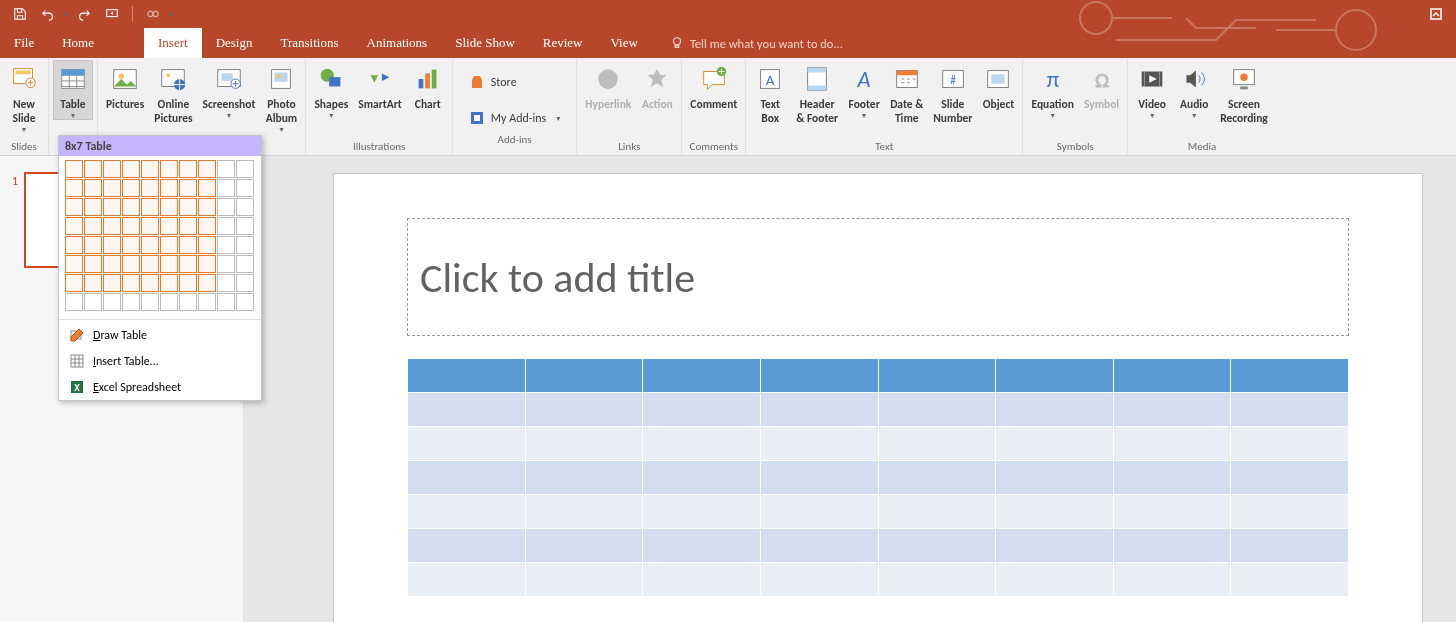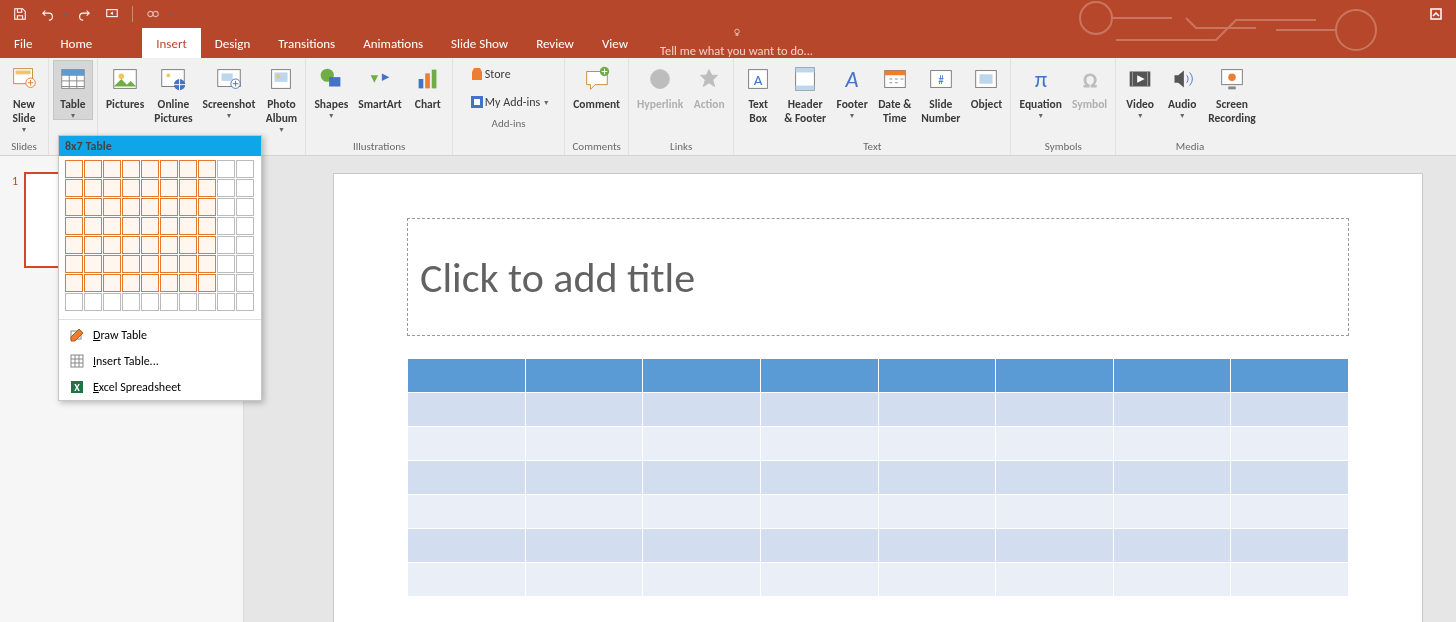--- a/index.html
+++ b/index.html
@@ -11,61 +11,61 @@
 .qat-btn { width: 24px; height: 24px; display: flex; align-items: center; justify-content: center; color: #fff; }
 .qat-btn svg { width: 14px; height: 14px; stroke: #fff; fill: none; stroke-width: 1.2; }
 .qat-sep { width: 1px; height: 16px; background: rgba(255,255,255,.35); margin: 0 4px; }
 .title-center { position: absolute; left: 0; right: 0; text-align: center; pointer-events: none; }
 .title-right { margin-left: auto; padding-right: 8px; display: flex; align-items: center; }
 .title-right .win-btn { width: 24px; height: 24px; display: flex; align-items: center; justify-content: center; }
 .title-right .win-btn svg { width: 12px; height: 12px; stroke: #fff; fill: none; stroke-width: 1.5; }
 
 
 .tabs-row { height: 30px; background: #b7472a; display: flex; align-items: stretch; color: #fff; font-size: 13px; }
-.tab { padding: 0 14px; display: flex; align-items: center; cursor: pointer; }
+.tab { padding: 0 14px; display: flex; align-items: center; cursor: pointer; font-family: Liberation Serif, serif; }
 .tab.file { font-weight: 400; }
 .tab.active { background: #fff; color: #b7472a; margin-left: 36px; }
-.tell-me { display: flex; align-items: center; gap: 6px; padding-left: 18px; font-size: 12.5px; color: #f3d0c6; flex-direction: column; }
+.tell-me { display: flex; align-items: center; gap: 6px; padding-left: 18px; font-size: 12.5px; color: #f3d0c6; }
 .tell-me svg { width: 14px; height: 14px; stroke: #f3d0c6; fill: none; stroke-width: 1.4; }
 
 
 .ribbon { height: 98px; background: #f1f1f1; border-bottom: 1px solid #d4d4d4; display: flex; position: relative; }
 .group { display: flex; flex-direction: column; border-right: 1px solid #e1e1e1; padding: 2px 4px 0; }
 .group-buttons { flex: 1; display: flex; align-items: flex-start; gap: 2px; }
 .group-label { text-align: center; font-size: 11px; color: #6a6a6a; line-height: 16px; height: 16px; }
 .rbtn { display: flex; flex-direction: column; align-items: center; justify-content: flex-start; padding: 2px 3px 0; min-width: 40px; cursor: pointer; font-size: 11.5px; color: #3b3b3b; text-align: center; line-height: 14px; background: transparent; border: 1px solid transparent; }
 .rbtn.sel { background: #d6d6d6; border-color: #c5c5c5; }
 .rbtn .icon { width: 32px; height: 32px; margin-bottom: 2px; display: flex; align-items: center; justify-content: center; }
 .rbtn .icon svg { width: 30px; height: 30px; }
 .rbtn.disabled { color: #b0b0b0; }
 .rbtn.disabled .icon svg * { stroke: #bdbdbd !important; fill: #bdbdbd !important; }
 .dd-arrow { font-size: 8px; line-height: 8px; color: #666; }
 .rbtn .label-line { white-space: nowrap; font-weight: bold; }
 .addins-col { display: flex; flex-direction: column; justify-content: center; gap: 12px; padding: 6px 12px; font-size: 12px; color: #3b3b3b; }
-.addins-item { display: flex; align-items: center; cursor: pointer; }
+.addins-item { display: flex; align-items: center; gap: 6px; cursor: pointer; margin-top: 8px; }
 .addins-item svg { width: 16px; height: 16px; }
 
 
 .workspace { position: absolute; top: 156px; bottom: 0; left: 0; right: 0; background: #e6e6e6; display: flex; }
 .thumb-pane { width: 244px; background: #f6f6f6; border-right: 1px solid #dcdcdc; position: relative; padding-top: 18px; }
 .thumb-num { position: absolute; left: 12px; top: 18px; font-size: 12px; color: #b7472a; }
 .thumb { position: absolute; left: 24px; top: 16px; width: 155px; height: 96px; background: #fff; border: 2px solid #d44726; }
 .slide-area { flex: 1; position: relative; }
 .slide { position: absolute; left: 90px; top: 18px; width: 1088px; height: 612px; background: #fff; box-shadow: 0 0 0 1px #c9c9c9; }
 .title-ph { position: absolute; left: 73px; top: 44px; width: 942px; height: 118px; border: 1px dashed #9a9a9a; display: flex; align-items: center; padding-left: 12px; }
 .title-ph span { font-size: 42px; color: #626262; font-family: "Calibri Light", Calibri, sans-serif; }
 .slide-table { position: absolute; left: 73px; top: 184px; width: 942px; border-collapse: collapse; }
 .slide-table td { border: 1px solid #fff; height: 34px; }
 .slide-table tr.hdr td { background: #5b9bd5; }
 .slide-table tr.odd td { background: #d2deef; }
 .slide-table tr.even td { background: #eaeff7; }
 
 
 .table-dd { position: absolute; left: 58px; top: 135px; width: 204px; background: #fff; border: 1px solid #c6c6c6; box-shadow: 2px 2px 6px rgba(0,0,0,.25); z-index: 50; font-size: 12px; }
-.dd-header { background: #0ea5e9; padding: 3px 6px; font-weight: 600; color: #444; }
+.dd-header { background: #c4b5fd; padding: 3px 6px; font-weight: 600; color: #444; }
 .grid-wrap { padding: 4px 6px 6px; }
 .mini-grid { display: grid; grid-template-columns: repeat(10, 18px); grid-auto-rows: 18px; gap: 1px; }
 .mini-cell { width: 18px; height: 18px; border: 1px solid #bbb; background: #fff; }
 .mini-cell.sel { border: 1px solid #e2792f; background: #fff7ef; }
 .dd-sep { height: 1px; background: #e0e0e0; margin: 2px 0; }
 .dd-item { display: flex; align-items: center; gap: 8px; padding: 5px 10px; cursor: pointer; }
 .dd-item svg { width: 16px; height: 16px; }
 .dd-item .ul { text-decoration: underline; }
 
 
@@ -291,55 +291,55 @@
           </svg>
         <span>My Add-ins</span>
         <span class="dd-arrow" style="margin-left:4px">▾</span>
       </div>
     </div>
     <div class="group-label">Add-ins</div>
   </div>
 
   <div class="group">
     <div class="group-buttons">
+      <div class="rbtn disabled">
+        <div class="icon">
+            <svg viewBox="0 0 32 32">
+              <circle cx="16" cy="16" r="10" fill="none" stroke="#888"></circle>
+              <path d="M6 16h20M16 6c4 4 4 16 0 20M16 6c-4 4-4 16 0 20" stroke="#888" fill="none"></path>
+            </svg>
+          </div>
+        <span class="label-line">Hyperlink</span>
+      </div>
+      <div class="rbtn disabled">
+        <div class="icon">
+            <svg viewBox="0 0 32 32">
+              <path d="M16 6l3 6h6l-5 5 2 7-6-4-6 4 2-7-5-5h6z" fill="none" stroke="#888"></path>
+            </svg>
+          </div>
+        <span class="label-line">Action</span>
+      </div>
+    </div>
+    <div class="group-label">Links</div>
+  </div>
+
+  <div class="group">
+    <div class="group-buttons">
       <div class="rbtn">
         <div class="icon">
             <svg viewBox="0 0 32 32">
               <path d="M5 8h22v14H14l-5 5v-5H5z" fill="#fff" stroke="#c28a2e"></path>
               <circle cx="24" cy="8" r="5" fill="#70ad47"></circle>
               <path d="M24 5v6M21 8h6" stroke="#fff"></path>
             </svg>
           </div>
         <span class="label-line">Comment</span>
       </div>
     </div>
     <div class="group-label">Comments</div>
-  </div>
-
-  <div class="group">
-    <div class="group-buttons">
-      <div class="rbtn disabled">
-        <div class="icon">
-            <svg viewBox="0 0 32 32">
-              <circle cx="16" cy="16" r="10" fill="none" stroke="#888"></circle>
-              <path d="M6 16h20M16 6c4 4 4 16 0 20M16 6c-4 4-4 16 0 20" stroke="#888" fill="none"></path>
-            </svg>
-          </div>
-        <span class="label-line">Hyperlink</span>
-      </div>
-      <div class="rbtn disabled">
-        <div class="icon">
-            <svg viewBox="0 0 32 32">
-              <path d="M16 6l3 6h6l-5 5 2 7-6-4-6 4 2-7-5-5h6z" fill="none" stroke="#888"></path>
-            </svg>
-          </div>
-        <span class="label-line">Action</span>
-      </div>
-    </div>
-    <div class="group-label">Links</div>
   </div>
 
   <div class="group">
     <div class="group-buttons">
       <div class="rbtn">
         <div class="icon">
             <svg viewBox="0 0 32 32">
               <rect x="6" y="6" width="20" height="20" fill="#fff" stroke="#7a7a7a"></rect>
               <text x="16" y="22" text-anchor="middle" font-size="16" fill="#4472c4" font-family="serif">A</text>
             </svg>

